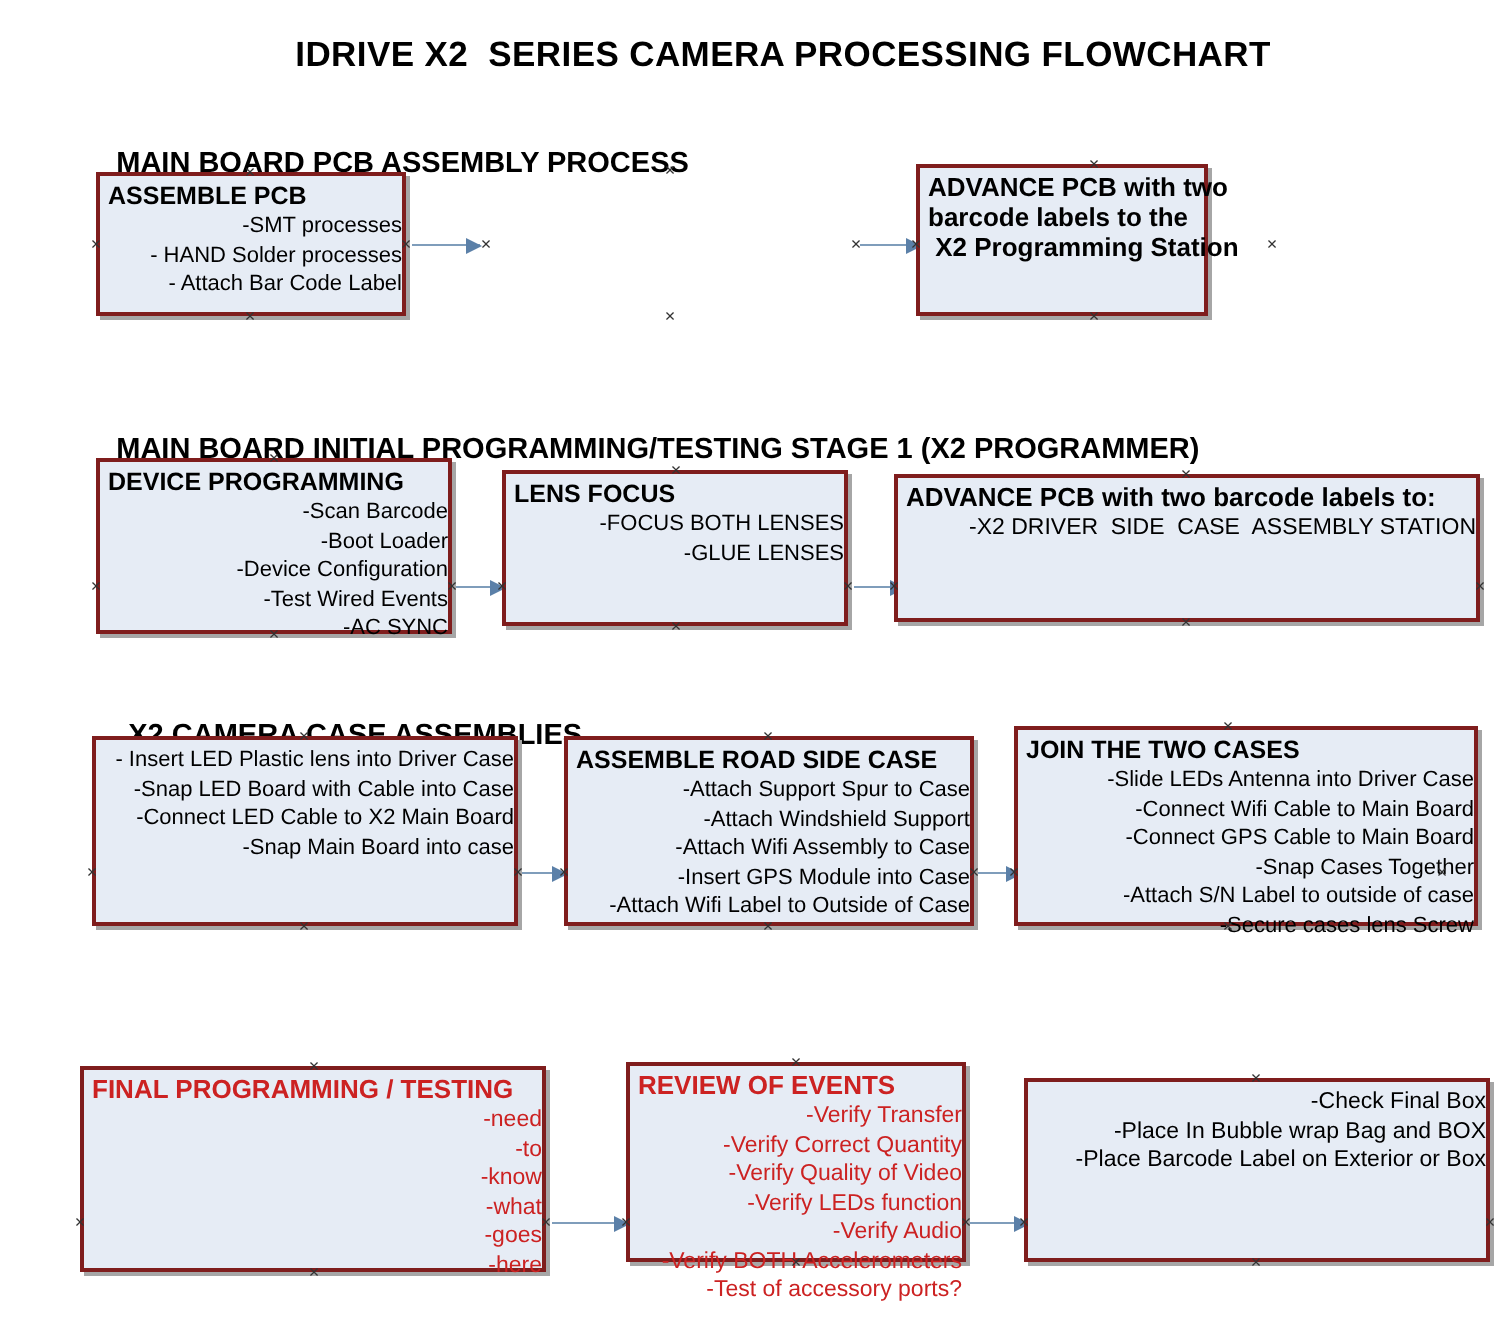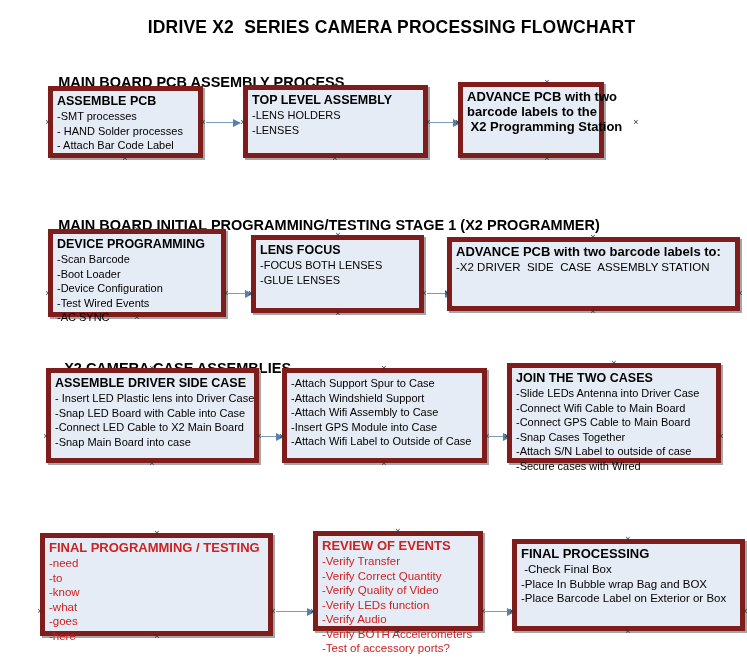--- a/index.html
+++ b/index.html
@@ -37,39 +37,40 @@
     font-weight: bold;
     color: #000000;
     white-space: pre;
   }
   .section-title .accent {
     color: #cc2222;
   }
   .node {
     position: absolute;
     background: #e6ecf5;
-    border: 5px solid #7f1d1d;
+    border: 2px solid #7f1d1d;
     box-sizing: border-box;
     box-shadow: 2px 2px 0 0 #a6a6a6;
     padding: 3px 0 0 4px;
     overflow: visible;
   }
   .node .n-title {
     font-size: 12.5px;
     font-weight: bold;
     color: #000000;
     line-height: 14px;
     white-space: pre;
     margin-bottom: 1px;
   }
   .node .n-line {
     font-size: 11px;
     color: #000000;
     line-height: 14.5px;
     white-space: pre;
+    text-align: right;
   }
   .node.red .n-title,
   .node.red .n-line {
     color: #cc2222;
   }
   .node.lg .n-title { font-size: 13px; }
   .node.lg .n-line { font-size: 11.5px; }
 
   
   .conn {
@@ -119,25 +120,20 @@
     <div class="n-line">- HAND Solder processes</div>
     <div class="n-line">- Attach Bar Code Label</div>
   </div>
   <span class="handle" style="left:107px; top:86px;"></span>
   <span class="handle" style="left:107px; top:158px;"></span>
   <span class="handle" style="left:30px; top:122px;"></span>
   <span class="handle" style="left:185px; top:122px;"></span>
 
   <div class="conn" style="left:188px; top:122px; width:34px;"></div>
 
-  <div class="node" style="left:225px; top:85px; width:185px; height:73px;">
-    <div class="n-title">TOP LEVEL ASSEMBLY</div>
-    <div class="n-line">-LENS HOLDERS</div>
-    <div class="n-line">-LENSES</div>
-  </div>
   <span class="handle" style="left:317px; top:85px;"></span>
   <span class="handle" style="left:317px; top:158px;"></span>
   <span class="handle" style="left:225px; top:122px;"></span>
   <span class="handle" style="left:410px; top:122px;"></span>
 
   <div class="conn" style="left:412px; top:122px; width:30px;"></div>
 
   <div class="node lg" style="left:440px; top:82px; width:146px; height:76px;">
     <div class="n-title">ADVANCE PCB with two</div>
     <div class="n-title">barcode labels to the</div>
@@ -186,55 +182,55 @@
   <span class="handle" style="left:575px; top:237px;"></span>
   <span class="handle" style="left:575px; top:311px;"></span>
   <span class="handle" style="left:429px; top:293px;"></span>
   <span class="handle" style="left:722px; top:293px;"></span>
 
   <div class="section-title" style="left:30px; top:344px;">
     <span>X2 CAMERA CASE ASSEMBLIES</span>
   </div>
 
   <div class="node" style="left:28px; top:368px; width:213px; height:95px;">
-    <div class="n-title">ASSEMBLE DRIVER SIDE CASE</div>
     <div class="n-line">- Insert LED Plastic lens into Driver Case</div>
     <div class="n-line">-Snap LED Board with Cable into Case</div>
     <div class="n-line">-Connect LED Cable to X2 Main Board</div>
     <div class="n-line">-Snap Main Board into case</div>
   </div>
   <span class="handle" style="left:134px; top:368px;"></span>
   <span class="handle" style="left:134px; top:463px;"></span>
   <span class="handle" style="left:28px; top:436px;"></span>
   <span class="handle" style="left:241px; top:436px;"></span>
 
   <div class="conn" style="left:243px; top:436px; width:22px;"></div>
 
   <div class="node" style="left:264px; top:368px; width:205px; height:95px;">
+    <div class="n-title">ASSEMBLE ROAD SIDE CASE</div>
     <div class="n-line">-Attach Support Spur to Case</div>
     <div class="n-line">-Attach Windshield Support</div>
     <div class="n-line">-Attach Wifi Assembly to Case</div>
     <div class="n-line">-Insert GPS Module into Case</div>
     <div class="n-line">-Attach Wifi Label to Outside of Case</div>
   </div>
   <span class="handle" style="left:366px; top:368px;"></span>
   <span class="handle" style="left:366px; top:463px;"></span>
   <span class="handle" style="left:264px; top:436px;"></span>
   <span class="handle" style="left:469px; top:436px;"></span>
 
   <div class="conn" style="left:471px; top:436px; width:21px;"></div>
 
-  <div class="node" style="left:489px; top:363px; width:214px; height:100px;">
+  <div class="node" style="left:489px; top:363px; width:232px; height:100px;">
     <div class="n-title">JOIN THE TWO CASES</div>
     <div class="n-line">-Slide LEDs Antenna into Driver Case</div>
     <div class="n-line">-Connect Wifi Cable to Main Board</div>
     <div class="n-line">-Connect GPS Cable to Main Board</div>
     <div class="n-line">-Snap Cases Together</div>
     <div class="n-line">-Attach S/N Label to outside of case</div>
-    <div class="n-line">-Secure cases with Wired</div>
+    <div class="n-line">-Secure cases lens Screw</div>
   </div>
   <span class="handle" style="left:596px; top:363px;"></span>
   <span class="handle" style="left:596px; top:463px;"></span>
   <span class="handle" style="left:489px; top:436px;"></span>
   <span class="handle" style="left:703px; top:436px;"></span>
 
 
   <div class="node red lg" style="left:22px; top:533px; width:233px; height:103px;">
     <div class="n-title">FINAL PROGRAMMING / TESTING</div>
     <div class="n-line">-need</div>
@@ -262,21 +258,20 @@
     <div class="n-line">-Test of accessory ports?</div>
   </div>
   <span class="handle" style="left:380px; top:531px;"></span>
   <span class="handle" style="left:380px; top:631px;"></span>
   <span class="handle" style="left:295px; top:611px;"></span>
   <span class="handle" style="left:465px; top:611px;"></span>
 
   <div class="conn" style="left:467px; top:611px; width:29px;"></div>
 
   <div class="node lg" style="left:494px; top:539px; width:233px; height:92px;">
-    <div class="n-title">FINAL PROCESSING</div>
     <div class="n-line"> -Check Final Box</div>
     <div class="n-line">-Place In Bubble wrap Bag and BOX</div>
     <div class="n-line">-Place Barcode Label on Exterior or Box</div>
   </div>
   <span class="handle" style="left:610px; top:539px;"></span>
   <span class="handle" style="left:610px; top:631px;"></span>
   <span class="handle" style="left:494px; top:611px;"></span>
   <span class="handle" style="left:727px; top:611px;"></span>
 
 </div>

